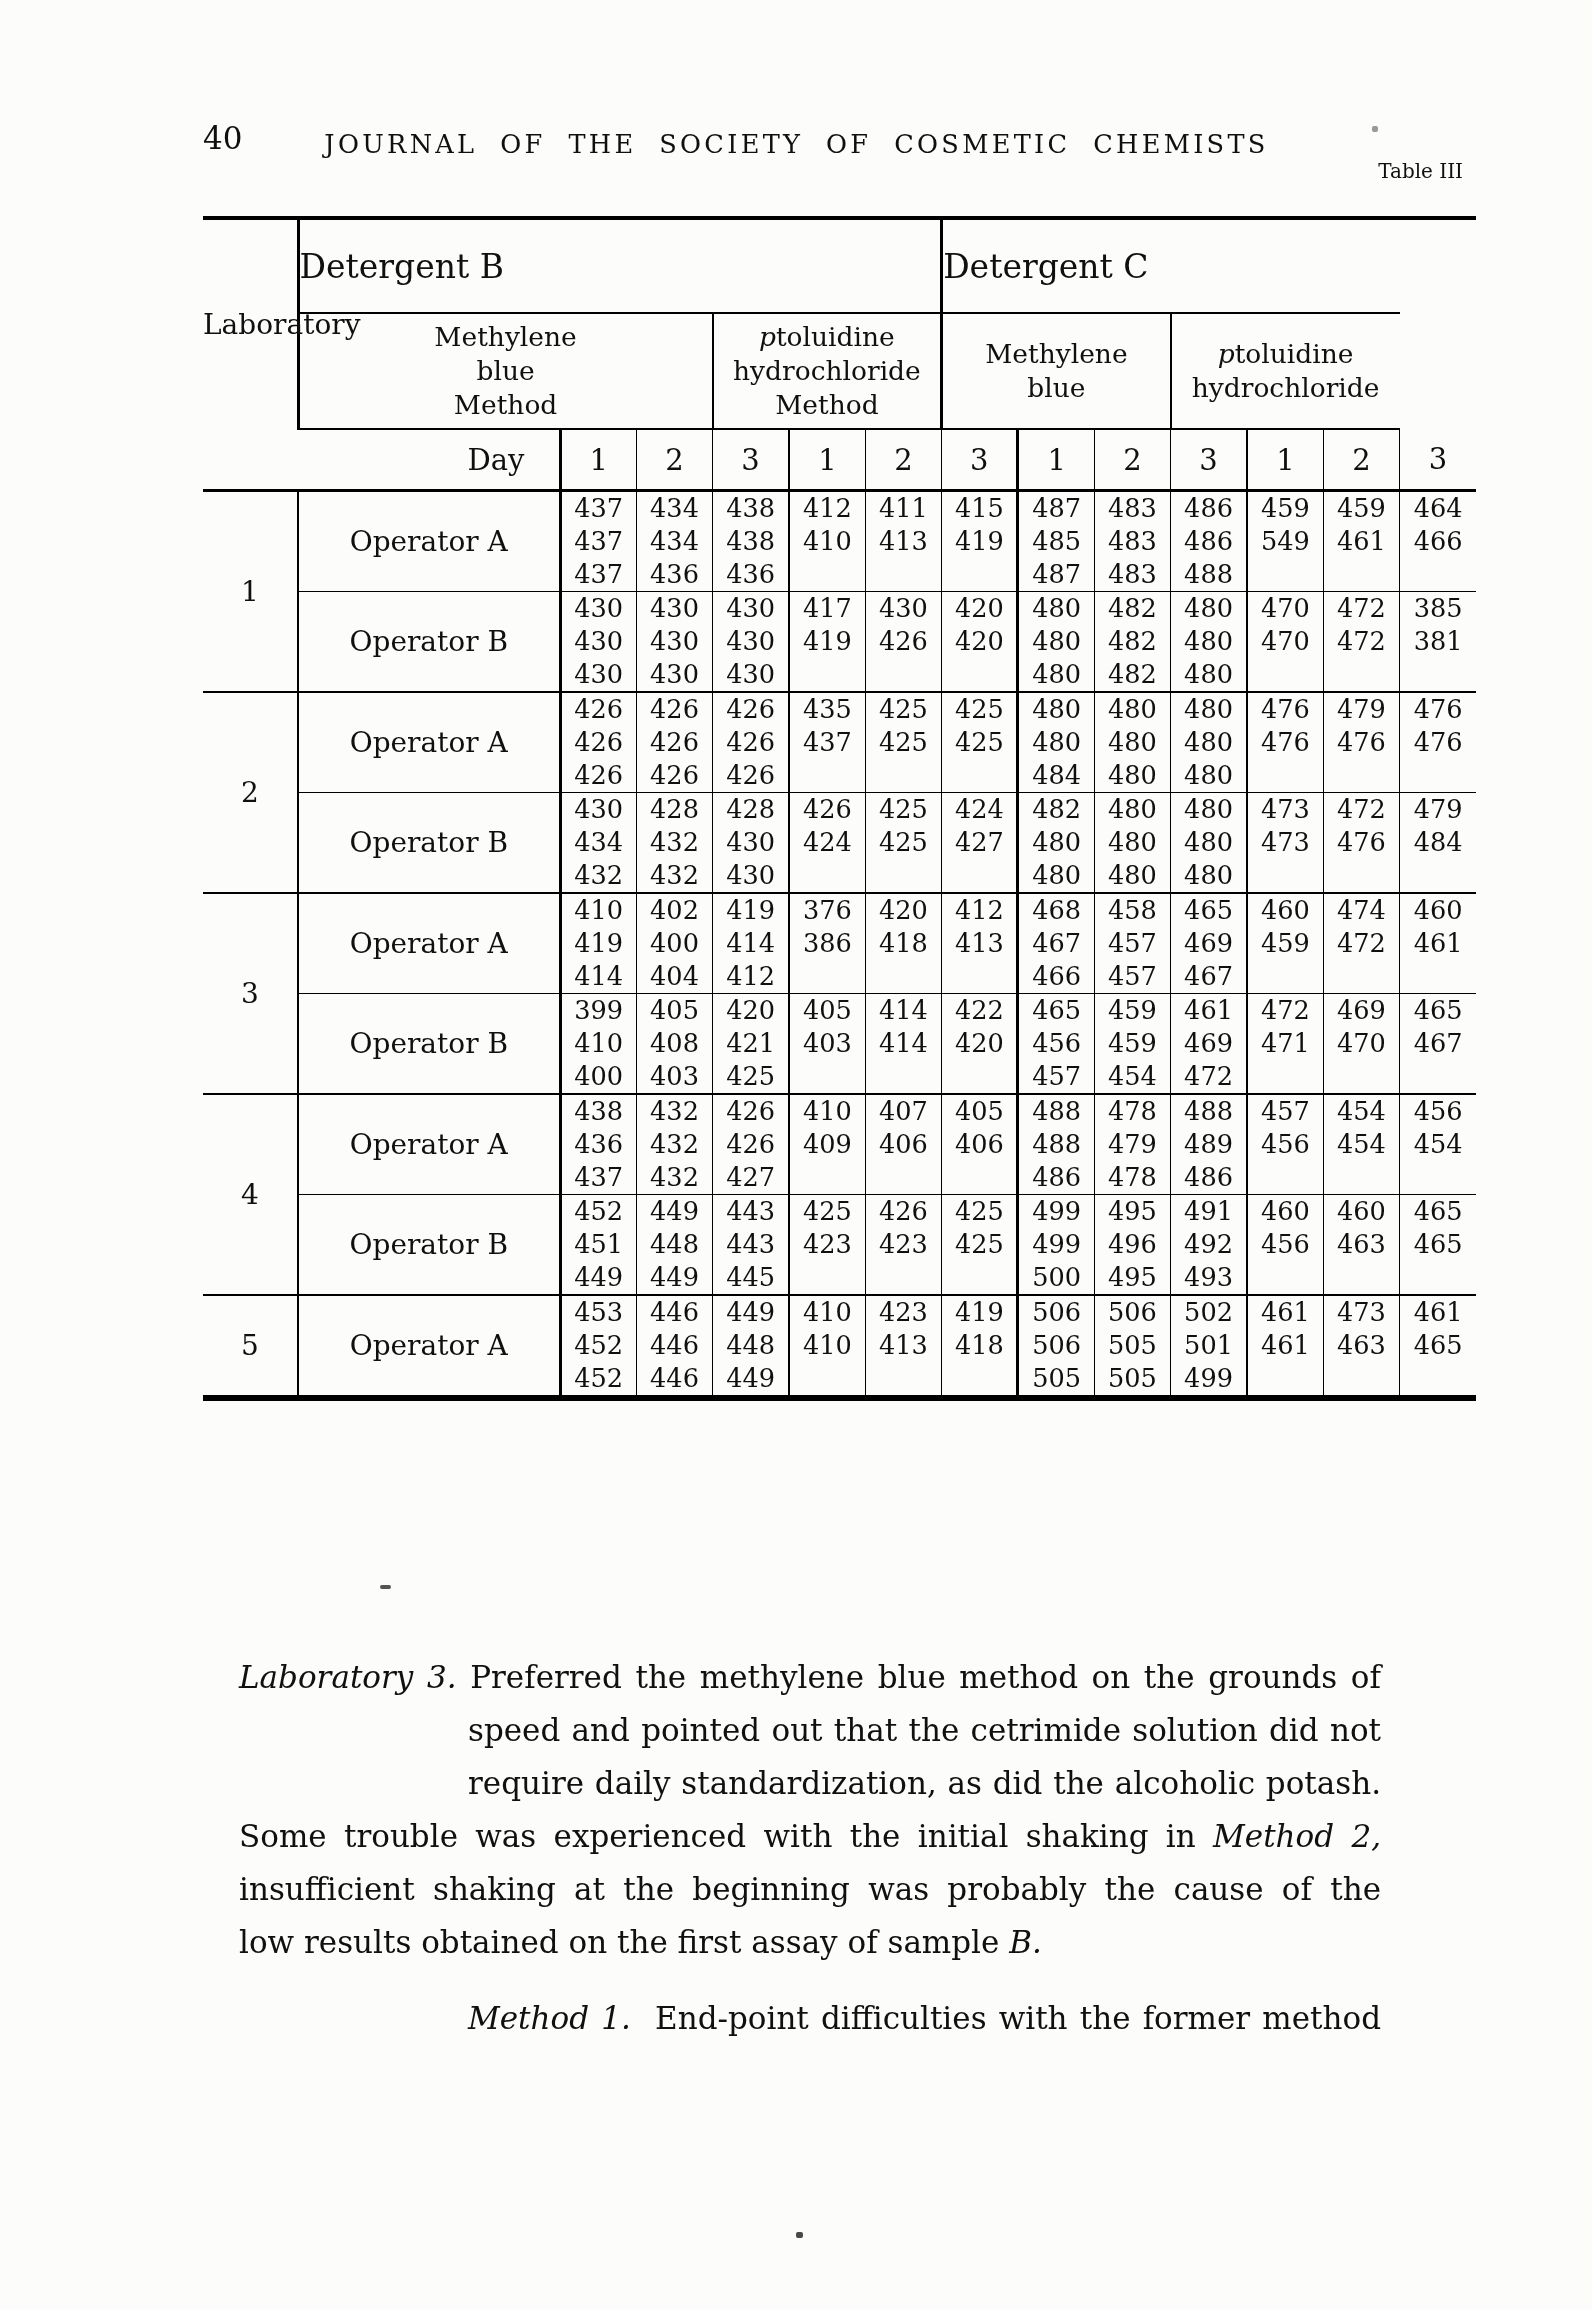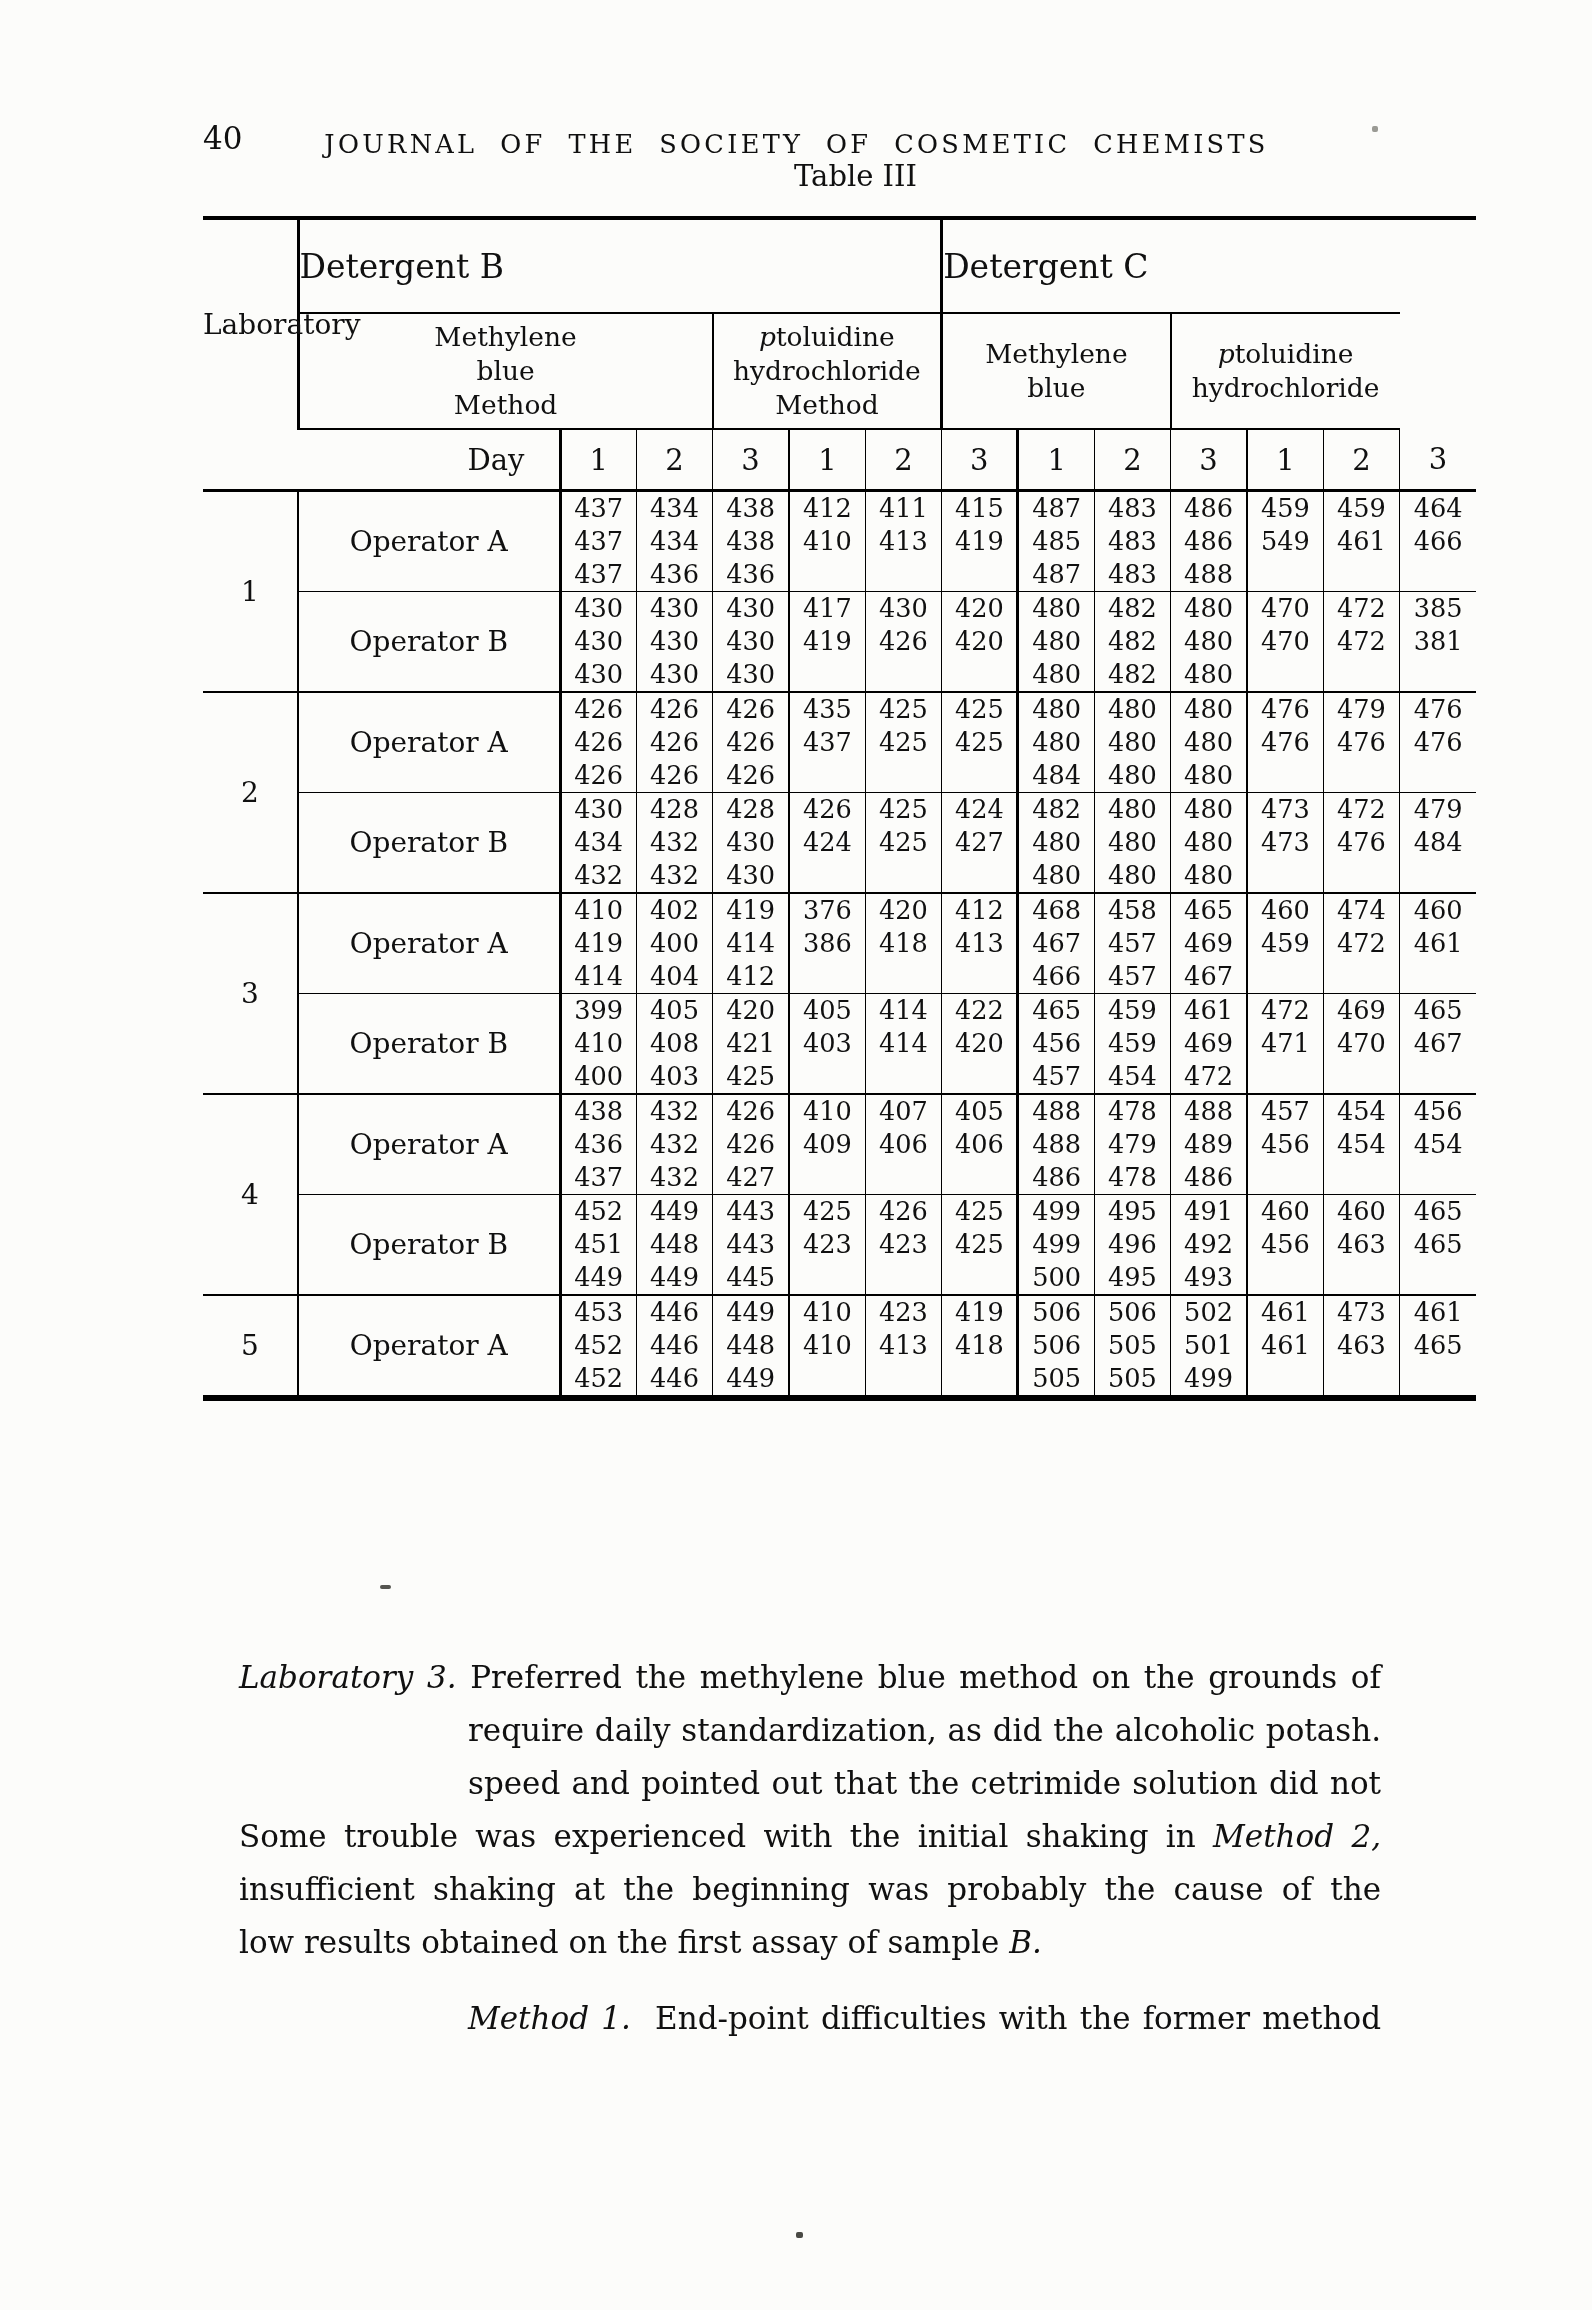--- a/index.html
+++ b/index.html
@@ -13,22 +13,22 @@
   
   .page-head{position:absolute;top:87px;left:0;width:1593px;height:42px;}
   .page-num{position:absolute;left:203px;top:0;font-size:31px;margin-top:33px;}
   .journal-title{
     display:block;text-align:center;font-size:25.6px;
     letter-spacing:3.3px;word-spacing:11.4px;padding-top:5.7px;margin-top:36px;
   }
 
   
   .table-title{
-    position:absolute;top:159px;left:219px;width:1273px;
-    text-align:center;font-size:29px;
+    position:absolute;top:159px;left:190px;width:1273px;
+    text-align:right;font-size:20px;
   }
 
   
   table.data-table{
     position:absolute;top:216px;left:203px;width:1273px;
     border-collapse:collapse;table-layout:fixed;
     border-top:4.7px solid #000;border-bottom:6.6px solid #000;
   }
   .data-table th,.data-table td{font-weight:normal;padding:0;}
 
@@ -707,22 +707,22 @@
             <div class="line">465</div>
             <div class="line">&nbsp;</div>
           </td>
         </tr>
       </tbody>
   </table>
 
   <div class="text-block" id="text-block">
       <div class="para">
         <div class="t-line"><i>Laboratory 3.</i><span> Preferred the methylene blue method on the grounds of</span></div>
+        <div class="t-line indent"><span>speed and pointed out that the cetrimide solution did not</span></div>
         <div class="t-line indent"><span>require daily standardization, as did the alcoholic potash.</span></div>
-        <div class="t-line indent"><span>speed and pointed out that the cetrimide solution did not</span></div>
         <div class="t-line"><span>Some trouble was experienced with the initial shaking in </span><i>Method 2,</i></div>
         <div class="t-line"><span>insufficient shaking at the beginning was probably the cause of the</span></div>
         <div class="t-line no-just"><span>low results obtained on the first assay of sample </span><i>B.</i></div>
       </div>
       <div class="para">
         <div class="t-line indent"><i>Method 1.</i><span>&nbsp; End-point difficulties with the former method</span></div>
       </div>
     </div>
 
   <div id="specks">

